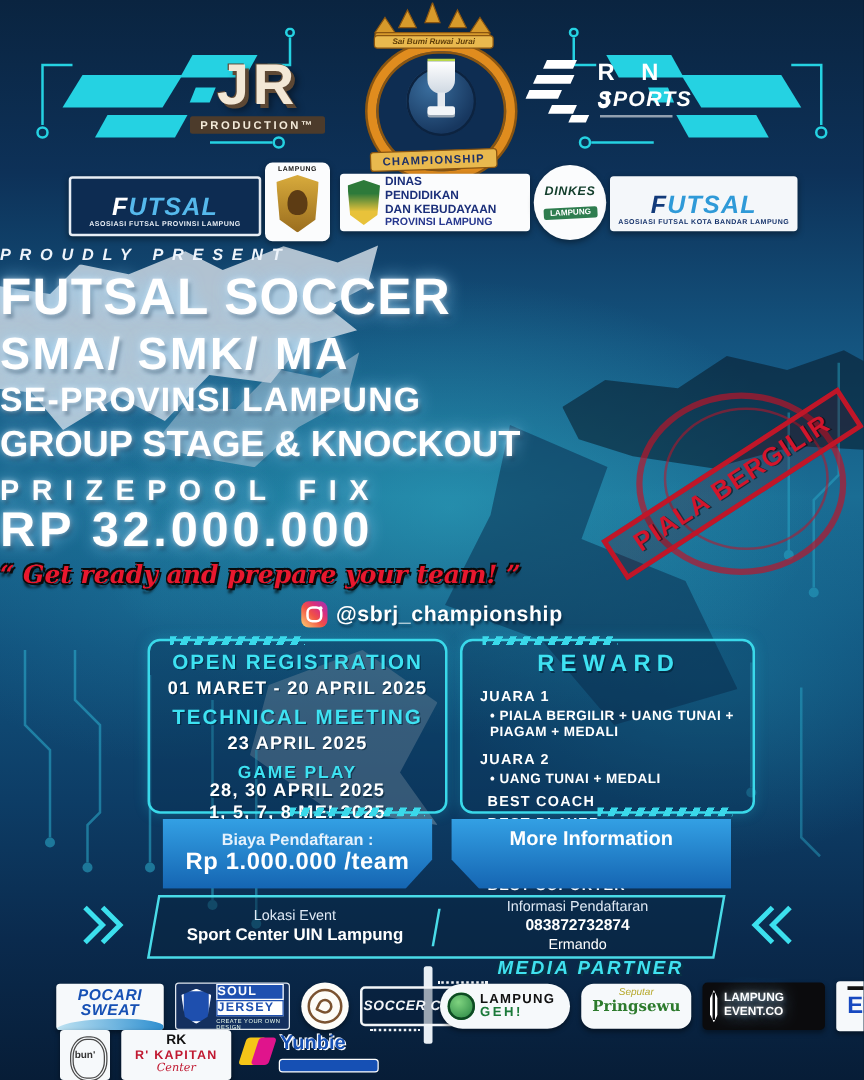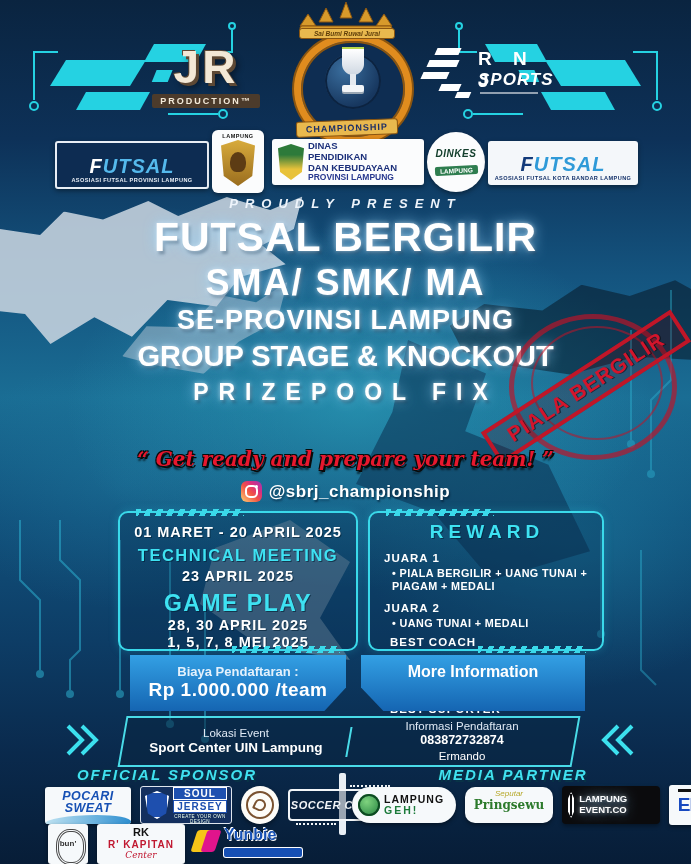--- a/index.html
+++ b/index.html
@@ -1,20 +1,20 @@
 <!DOCTYPE html>
 <html><head>
 <meta charset="utf-8">
 <style>
   html,body{margin:0;padding:0;background:#05182e;}
   .poster{position:relative;width:691px;height:864px;overflow:hidden;
     font-family:"Liberation Sans","DejaVu Sans",sans-serif;
     background:linear-gradient(180deg,#0a2440 0%,#0d3158 16%,#14547f 32%,#1a6d94 46%,#11517c 60%,#0d3d66 74%,#0a2a4d 87%,#071d37 100%);}
   .abs{position:absolute;}
-  .c{text-align:center;}
+  .c{}
   
   .bg-glow{position:absolute;inset:0;pointer-events:none;
     background:radial-gradient(ellipse 420px 260px at 52% 47%,rgba(56,196,214,.38),transparent 70%),
                radial-gradient(ellipse 300px 220px at 82% 62%,rgba(38,168,198,.30),transparent 70%),
                radial-gradient(ellipse 260px 180px at 18% 56%,rgba(40,150,185,.22),transparent 70%);}
   .brush{position:absolute;left:-28px;top:200px;width:340px;height:140px;background:#c7d4df;opacity:.88;transform:rotate(-9deg);
     clip-path:polygon(0 18%,9% 4%,22% 14%,30% 0,41% 10%,55% 2%,63% 16%,78% 8%,90% 22%,100% 16%,96% 38%,86% 46%,92% 62%,78% 66%,70% 84%,56% 74%,44% 96%,34% 78%,20% 92%,14% 68%,2% 60%,7% 40%);}
   .brush2{position:absolute;left:120px;top:300px;width:180px;height:70px;background:#b9c8d6;opacity:.5;transform:rotate(-18deg);
     clip-path:polygon(0 40%,18% 10%,40% 30%,62% 0,80% 26%,100% 12%,88% 60%,64% 72%,40% 100%,18% 70%);}
   .sil1{position:absolute;left:330px;top:340px;width:260px;height:240px;background:#0b2f51;opacity:.55;
@@ -104,21 +104,21 @@
   
   .frame{border:2px solid #3ad9ea;border-radius:10px;background:rgba(7,40,72,.28);box-shadow:0 0 10px rgba(40,200,225,.25);}
   .framL{left:118px;top:511px;width:236px;height:136px;}
   .framR{left:368px;top:511px;width:232px;height:136px;}
   .stripe{position:absolute;height:7px;width:108px;background:repeating-linear-gradient(115deg,#3ad9ea 0 5px,transparent 5px 10px);}
   .stripe.tl{top:-4px;left:16px;}
   .stripe.br{bottom:-4px;right:16px;}
   .sched{padding-top:8px;text-align:center;}
   .sched .h{color:#3ee2f2;font-weight:bold;letter-spacing:1.5px;font-size:16.5px;text-shadow:1px 1px 0 rgba(0,30,50,.6);}
   .sched .d{color:#fff;font-weight:bold;letter-spacing:1px;font-size:14.5px;margin:3px 0 6px;text-shadow:1px 1px 0 rgba(0,30,50,.6);}
-  .sched .h.gp{font-size:23px;}
+  .sched .h.gp{font-size:14px;}
   .sched .d.tight{margin:1px 0 0;line-height:1.1;}
   .reward{padding:8px 12px 0 14px;color:#fff;}
   .reward .title{text-align:center;color:#3ee2f2;font-weight:bold;font-size:19px;letter-spacing:5px;text-shadow:1px 1px 0 rgba(0,30,50,.6);margin-bottom:5px;}
   .reward .lab{font-weight:bold;font-size:11.5px;letter-spacing:1px;}
   .reward .tx{font-weight:bold;font-size:10.8px;letter-spacing:.4px;margin:1px 0 4px 8px;line-height:1.25;}
   .reward .tx::before{content:"• ";}
   .reward .ex{font-weight:bold;font-size:11.5px;letter-spacing:1px;line-height:1.45;display:block;margin-left:6px;}
   
   .btn{color:#fff;text-align:center;background:linear-gradient(180deg,#33a0e4,#1565b2);box-shadow:0 3px 8px rgba(0,0,0,.4);}
   .btnL{left:130px;top:655px;width:216px;height:56px;clip-path:polygon(0 0,100% 0,100% 58%,90% 100%,0 100%);}
@@ -147,21 +147,21 @@
   .logorow{display:flex;align-items:center;gap:9px;}
   .r1{left:45px;top:786px;}
   .r2{left:48px;top:824px;}
   .r3{left:352px;top:785px;}
   .whitebox{background:#f6f9fb;border-radius:3px;box-shadow:0 2px 4px rgba(0,0,0,.4);}
   .pocari{width:86px;height:34px;text-align:center;line-height:1;padding-top:3px;position:relative;overflow:hidden;}
   .pocari b{display:block;color:#1650b4;font-style:italic;font-size:12.5px;letter-spacing:.5px;}
   .pocari::after{content:"";position:absolute;left:0;bottom:0;width:100%;height:9px;background:linear-gradient(90deg,#bfe3f2,#2e8fd0);border-radius:60% 40% 0 0/100% 70% 0 0;}
   .soul{width:92px;height:38px;background:#14305f;border:1px solid #dfe6ee;border-radius:3px;display:flex;align-items:center;padding:0 4px;box-sizing:border-box;}
   .soul-shield{width:20px;height:24px;border:2px solid #fff;clip-path:polygon(50% 0,100% 18%,88% 80%,50% 100%,12% 80%,0 18%);margin-right:4px;background:#1e4fae;}
-  .soul-tx{flex:1;text-align:center;}
+  .soul-tx{flex:1;}
   .soul-tx .s1{display:block;background:#1e50b0;color:#fff;font-weight:bold;font-size:10px;letter-spacing:1px;border:1px solid #fff;}
   .soul-tx .s2{display:block;background:#fff;color:#1e50b0;font-weight:bold;font-size:10px;letter-spacing:1px;border:1px solid #1e50b0;}
   .soul-tx .s3{display:block;color:#efe;font-size:4.6px;letter-spacing:.4px;margin-top:1px;}
   .cafering{width:38px;height:38px;border-radius:50%;background:#fdfcf8;box-shadow:0 2px 4px rgba(0,0,0,.4);position:relative;}
   .cafering::before{content:"";position:absolute;inset:5px;border:2px solid #7a5230;border-radius:50%;}
   .cafering::after{content:"";position:absolute;inset:13px;border:2px solid #7a5230;border-radius:50% 50% 50% 10%;transform:rotate(25deg);}
   .soccer{width:106px;height:28px;border:2px solid #f2f5f8;border-radius:4px;color:#f2f5f8;font-weight:bold;font-style:italic;
     font-size:11px;letter-spacing:.5px;display:flex;align-items:center;justify-content:center;background:rgba(10,30,55,.35);position:relative;}
   .soccer::before{content:"";position:absolute;top:-6px;right:6px;width:40px;border-top:2px dotted #f2f5f8;}
   .soccer::after{content:"";position:absolute;bottom:-6px;left:6px;width:40px;border-top:2px dotted #f2f5f8;}
@@ -332,40 +332,42 @@
   <div class="abs dinkes">
     <span class="dinkes-name">DINKES</span>
     <span class="dinkes-rib">LAMPUNG</span>
   </div>
   <div class="abs orgbox afk">
     <span class="futsal-word dark">FUTSAL</span>
     <span class="futsal-sub">ASOSIASI FUTSAL KOTA BANDAR LAMPUNG</span>
   </div>
 
   <div class="abs c kicker">PROUDLY PRESENT</div>
-  <div class="abs c t t1">FUTSAL BERGILIR</div>
+  <div class="abs c t t1">FUTSAL SOCCER</div>
   <div class="abs c t t2">SMA/ SMK/ MA</div>
   <div class="abs c t t3">SE-PROVINSI LAMPUNG</div>
   <div class="abs c t t4">GROUP STAGE &amp; KNOCKOUT</div>
   <div class="abs c t t5">PRIZEPOOL FIX</div>
+  <div class="abs c t t6">RP 32.000.000</div>
 
   <div class="abs stamp-ring"></div>
   <div class="abs stamp-ring2"></div>
   <div class="abs stamp-label">PIALA BERGILIR</div>
 
   <div class="abs c quote">“ Get ready and prepare your team! ”</div>
   <div class="abs igrow">
     <span class="ig-icon"></span>
     <span class="ig-text">@sbrj_championship</span>
   </div>
 
   <div class="abs frame framL">
     <div class="stripe tl"></div>
     <div class="stripe br"></div>
     <div class="sched">
+      <div class="h">OPEN REGISTRATION</div>
       <div class="d">01 MARET - 20 APRIL 2025</div>
       <div class="h">TECHNICAL MEETING</div>
       <div class="d">23 APRIL 2025</div>
       <div class="h gp">GAME PLAY</div>
       <div class="d tight">28, 30 APRIL 2025</div>
       <div class="d tight">1, 5, 7, 8 MEI 2025</div>
     </div>
   </div>
 
   <div class="abs frame framR">
@@ -412,21 +414,20 @@
       <span class="info-name">Ermando</span>
     </div>
   </div>
   <svg class="abs chev chevR" viewBox="0 0 44 40">
     <g stroke="#3ce0ee" stroke-width="4" fill="none">
       <path d="M4 6 L18 20 L4 34"></path>
         <path d="M18 6 L32 20 L18 34"></path>
     </g>
   </svg>
 
-  <div class="abs c fhead fheadL">OFFICIAL SPONSOR</div>
   <div class="abs c fhead fheadR">MEDIA PARTNER</div>
   <div class="abs vdivider"></div>
 
   <div class="abs logorow r1">
     <div class="whitebox pocari">
       <b>POCARI</b>
       <b>SWEAT</b>
     </div>
     <div class="soul">
       <div class="soul-shield"></div>

